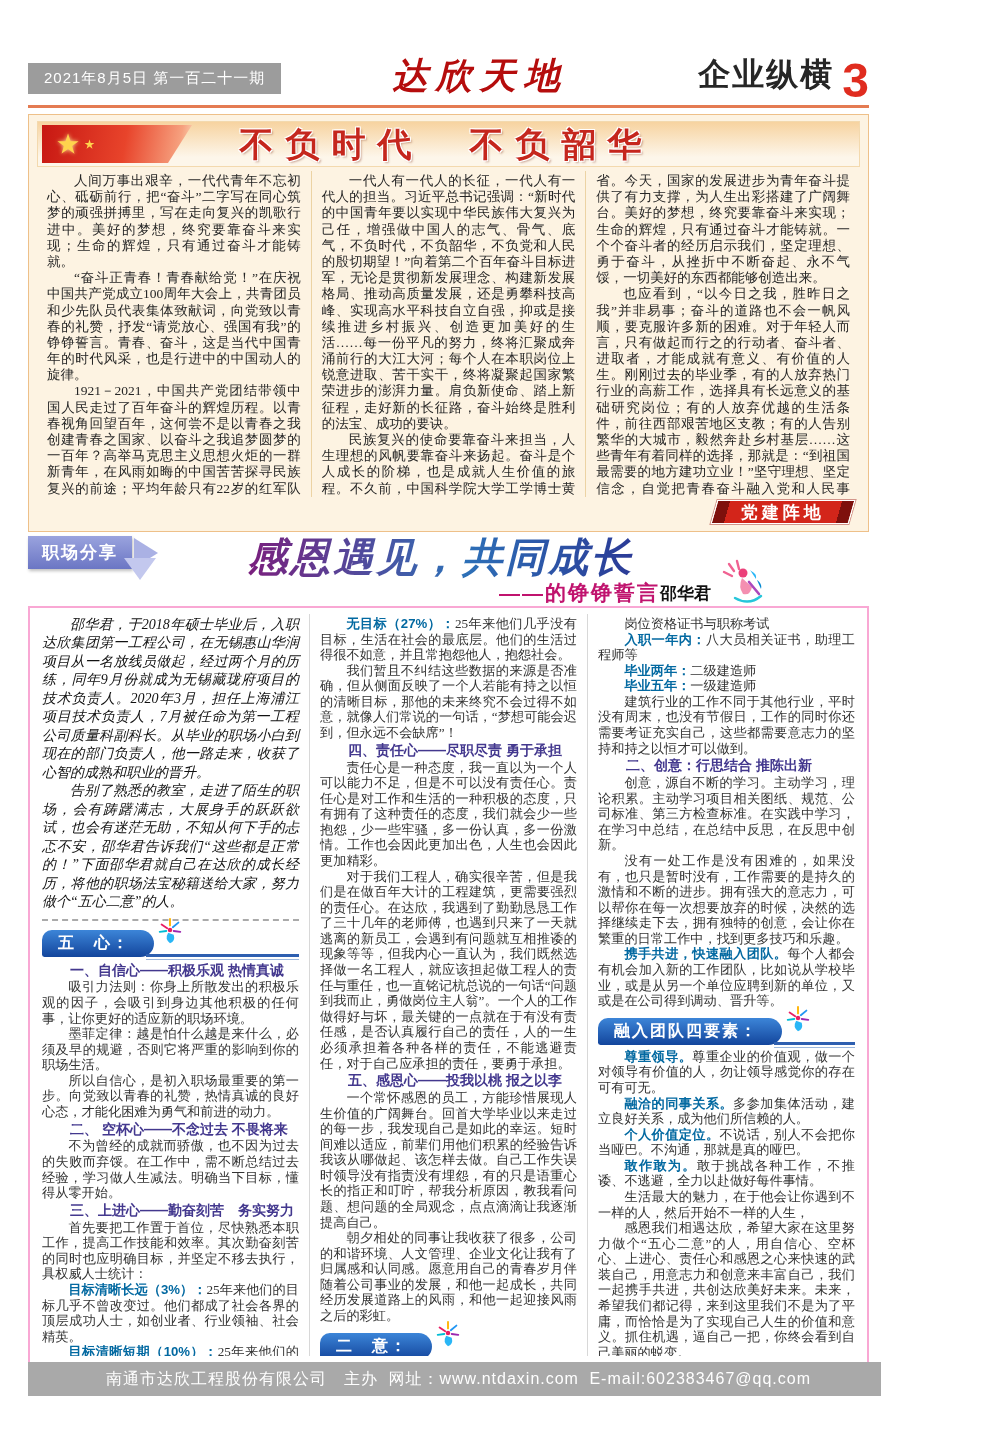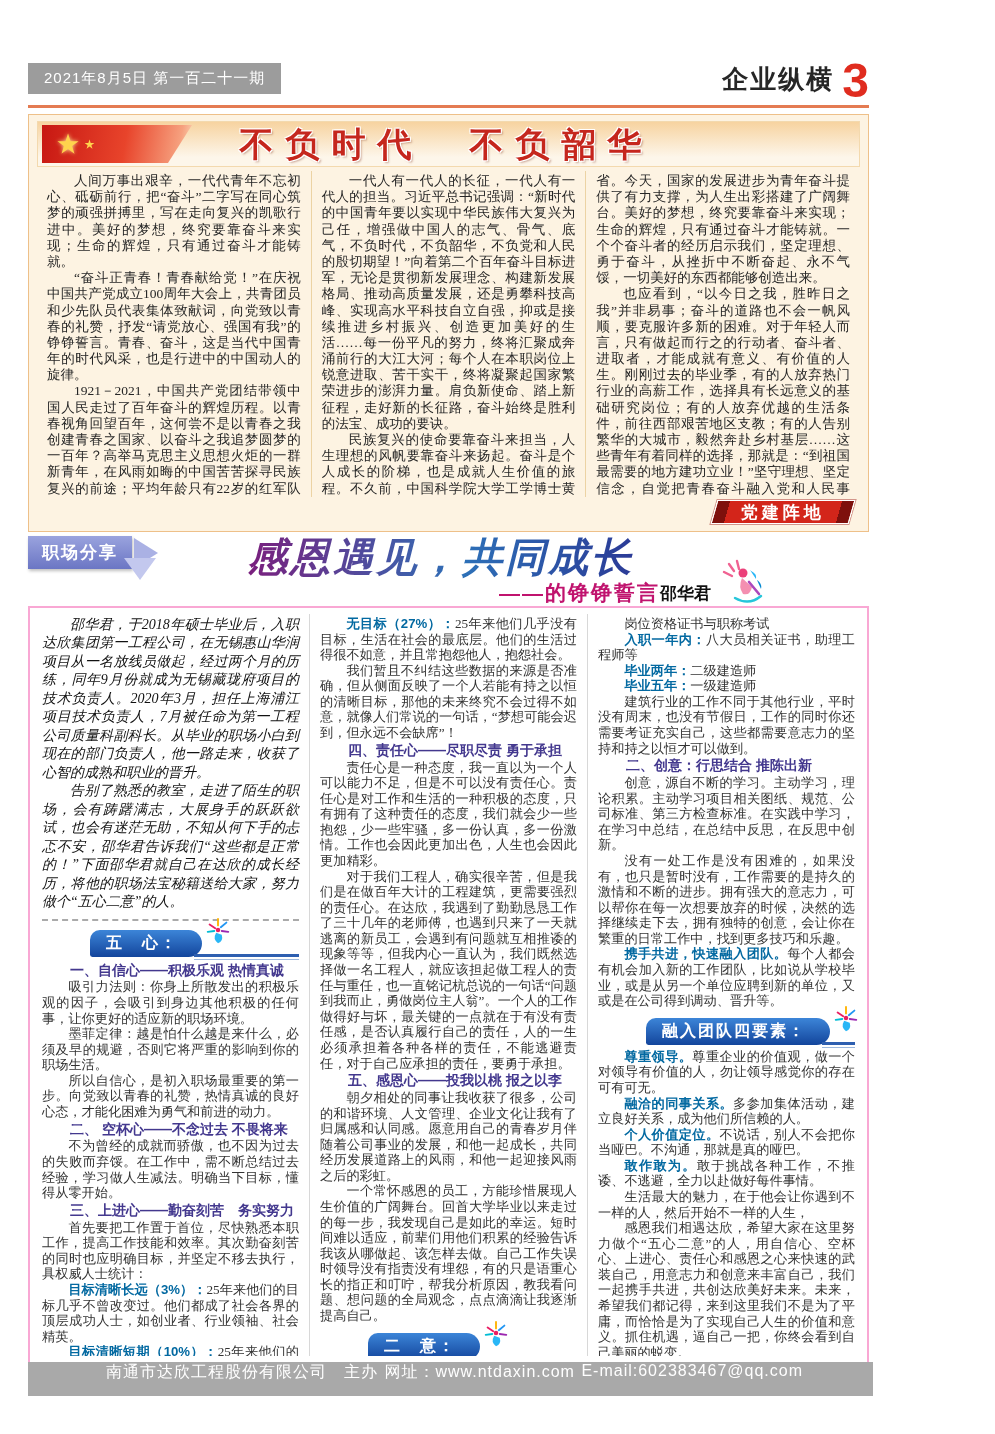--- a/index.html
+++ b/index.html
@@ -7,21 +7,21 @@
        font-family:"Liberation Serif","DejaVu Serif",serif;color:#262626;}
   .page{position:relative;width:897px;height:1434px;padding:55px 28px 0;box-sizing:border-box;}
 
   
   .hdr{display:flex;align-items:flex-end;justify-content:space-between;height:46px;}
   .date-box{background:#9c9c9c;color:#fff;font:15px "Liberation Sans",sans-serif;
             padding:6px 16px;letter-spacing:1px;align-self:center;}
   .masthead{color:#b50d0d;font-size:36px;font-weight:bold;font-style:italic;
             letter-spacing:8px;transform:translateX(-10px);}
   .hdr-right{display:flex;align-items:flex-end;gap:8px;}
-  .section-name{font-size:26px;font-weight:bold;letter-spacing:2px;padding-bottom:4px;}
+  .section-name{font-size:32px;font-weight:bold;letter-spacing:2px;padding-bottom:4px;}
   .page-num{font-size:48px;line-height:40px;font-weight:bold;color:#e02c1f;
             font-family:"Liberation Sans",sans-serif;}
   .hdr-rule{height:3px;background:#e47b52;margin-top:4px;}
 
   
   .top-box{margin-top:6px;border:1px solid #eec089;background:#fdf3e2;padding:6px 8px 4px;}
   .top-banner{position:relative;height:44px;margin-bottom:4px;border:1px solid #f3d9ae;
               background:linear-gradient(180deg,#f7d3a0,#fdf6ea 80%);}
   .flag{position:absolute;left:4px;top:3px;width:150px;height:38px;
         background:linear-gradient(100deg,#c71712,#e8442b 55%,#f6a07e 90%,#fbd9b9);
@@ -74,37 +74,38 @@
   .bcol p.p,.bcol p.pl{text-indent:2em;}
   .bcol p.intro{text-indent:2em;font-style:italic;font-size:14px;line-height:1.32;color:#111;}
   .bcol p.sub{text-indent:2em;font-family:"Liberation Sans",sans-serif;font-weight:bold;
               color:#43388e;font-size:14px;line-height:1.35;}
   .bcol p b{font-family:"Liberation Sans",sans-serif;font-weight:bold;color:#0369a1;}
   .dashline{border:none;border-top:2px dashed #aaa;margin:7px 0 6px;}
   .banner-row{display:flex;align-items:flex-end;margin:6px 0 4px;position:relative;height:30px;}
   .banner-pill{flex:0 0 auto;padding:3px 24px 3px 16px;color:#fff;white-space:nowrap;
                font:bold 16px "Liberation Sans",sans-serif;letter-spacing:2px;
                background:linear-gradient(180deg,#3c85d8,#13459c);
-               border-radius:16px 22px 22px 4px;margin-left:48px;}
+               border-radius:16px 22px 22px 4px;}
   .banner-tail{flex:1;border-bottom:3px solid #2e5fb0;height:12px;margin-left:-8px;position:relative;}
   .banner-tail::after{content:"";position:absolute;left:0;right:0;bottom:-6px;border-bottom:1px solid #9db8dd;}
   .fw{position:absolute;left:10px;top:-26px;width:28px;height:30px;}
 
   
-  .footer{position:absolute;left:28px;right:24px;top:1362px;height:34px;background:#a9a9a9;
-          color:#fff;display:flex;justify-content:space-between;
+  .footer{position:absolute;left:28px;right:16px;top:1362px;height:34px;background:#a9a9a9;
+          color:#fff;display:flex;align-items:center;justify-content:space-between;
           font:16px "Liberation Sans",sans-serif;padding:0 70px 0 78px;box-sizing:border-box;letter-spacing:1px;}
 </style>
 </head>
 <body>
 
 <div class="page">
 
   <div class="hdr">
     <div class="date-box">2021年8月5日  第一百二十一期</div>
+    <div class="masthead">达欣天地</div>
     <div class="hdr-right">
       <span class="section-name">企业纵横</span>
       <span class="page-num">3</span>
     </div>
   </div>
   <div class="hdr-rule"></div>
 
   <section class="top-box">
     <div class="top-banner">
       <div class="flag">
@@ -188,22 +189,22 @@
         <p class="pl"><b>目标清晰短期（10%）：</b>25年来他们的短期目标不断被达成，大都生活在社会的中上层，成为各行不可或缺的专业人士，如医生，律师，工程师等。</p>
         <p class="pl"><b>目标模糊（60%）：</b>他们几乎都生活在社会的中下层，他们能安稳地生活与工作，但都没有什么特别的成绩。</p>
       </div>
     <div class="bcol">
         <p class="pl"><b>无目标（27%）：</b>25年来他们几乎没有目标，生活在社会的最底层。他们的生活过得很不如意，并且常抱怨他人，抱怨社会。</p>
         <p class="p">我们暂且不纠结这些数据的来源是否准确，但从侧面反映了一个人若能有持之以恒的清晰目标，那他的未来终究不会过得不如意，就像人们常说的一句话，“梦想可能会迟到，但永远不会缺席”！</p>
         <p class="sub">四、责任心——尽职尽责  勇于承担</p>
         <p class="p">责任心是一种态度，我一直以为一个人可以能力不足，但是不可以没有责任心。责任心是对工作和生活的一种积极的态度，只有拥有了这种责任的态度，我们就会少一些抱怨，少一些牢骚，多一份认真，多一份激情。工作也会因此更加出色，人生也会因此更加精彩。</p>
         <p class="p">对于我们工程人，确实很辛苦，但是我们是在做百年大计的工程建筑，更需要强烈的责任心。在达欣，我遇到了勤勤恳恳工作了三十几年的老师傅，也遇到只来了一天就逃离的新员工，会遇到有问题就互相推诿的现象等等，但我内心一直认为，我们既然选择做一名工程人，就应该担起做工程人的责任与重任，也一直铭记杭总说的一句话“问题到我而止，勇做岗位主人翁”。一个人的工作做得好与坏，最关键的一点就在于有没有责任感，是否认真履行自己的责任，人的一生必须承担着各种各样的责任，不能逃避责任，对于自己应承担的责任，要勇于承担。</p>
         <p class="sub">五、感恩心——投我以桃  报之以李</p>
+        <p class="p">一个常怀感恩的员工，方能珍惜展现人生价值的广阔舞台。回首大学毕业以来走过的每一步，我发现自己是如此的幸运。短时间难以适应，前辈们用他们积累的经验告诉我该从哪做起、该怎样去做。自己工作失误时领导没有指责没有埋怨，有的只是语重心长的指正和叮咛，帮我分析原因，教我看问题、想问题的全局观念，点点滴滴让我逐渐提高自己。</p>
         <p class="p">朝夕相处的同事让我收获了很多，公司的和谐环境、人文管理、企业文化让我有了归属感和认同感。愿意用自己的青春岁月伴随着公司事业的发展，和他一起成长，共同经历发展道路上的风雨，和他一起迎接风雨之后的彩虹。</p>
-        <p class="p">一个常怀感恩的员工，方能珍惜展现人生价值的广阔舞台。回首大学毕业以来走过的每一步，我发现自己是如此的幸运。短时间难以适应，前辈们用他们积累的经验告诉我该从哪做起、该怎样去做。自己工作失误时领导没有指责没有埋怨，有的只是语重心长的指正和叮咛，帮我分析原因，教我看问题、想问题的全局观念，点点滴滴让我逐渐提高自己。</p>
         <div class="banner-row">
           <span class="banner-pill">二　意：</span>
           <span class="banner-tail">
             <span class="fw"><svg viewBox="0 0 30 32" width="28" height="30">
                 <g fill="none" stroke-width="2" stroke-linecap="round">
                   <path d="M6 9 L12 13" stroke="#e91e63"></path>
                   <path d="M15 3 L15 10" stroke="#ffb300"></path>
                   <path d="M24 7 L18 12" stroke="#2196f3"></path>
                   <path d="M26 17 L19 16" stroke="#9c27b0"></path>
                   <path d="M4 17 L11 16" stroke="#00bcd4"></path>

